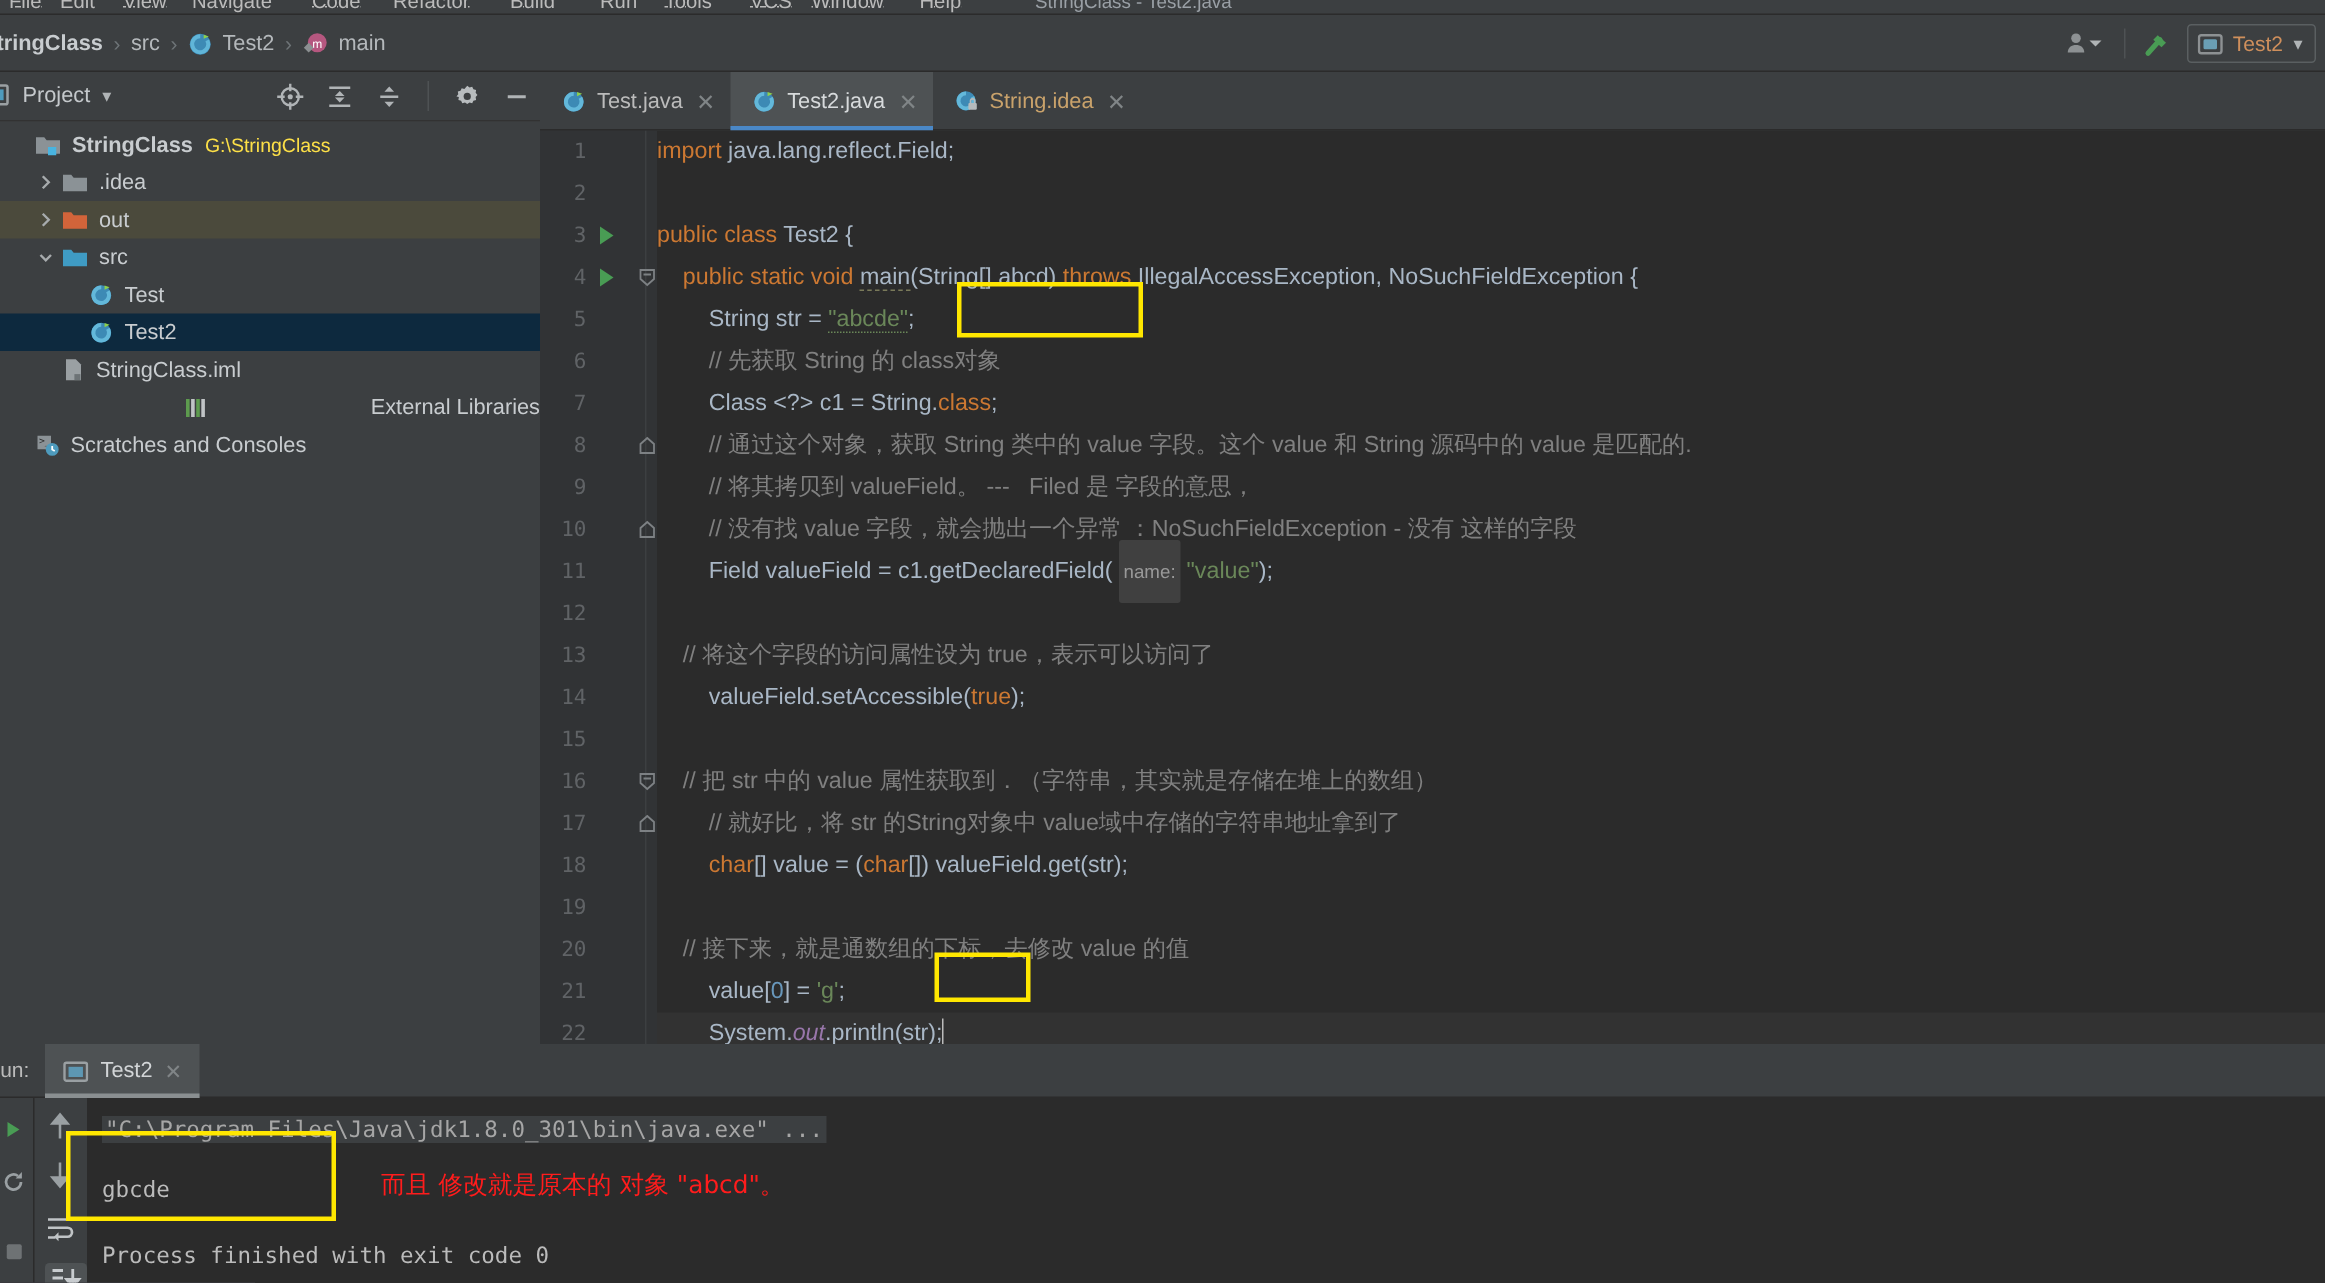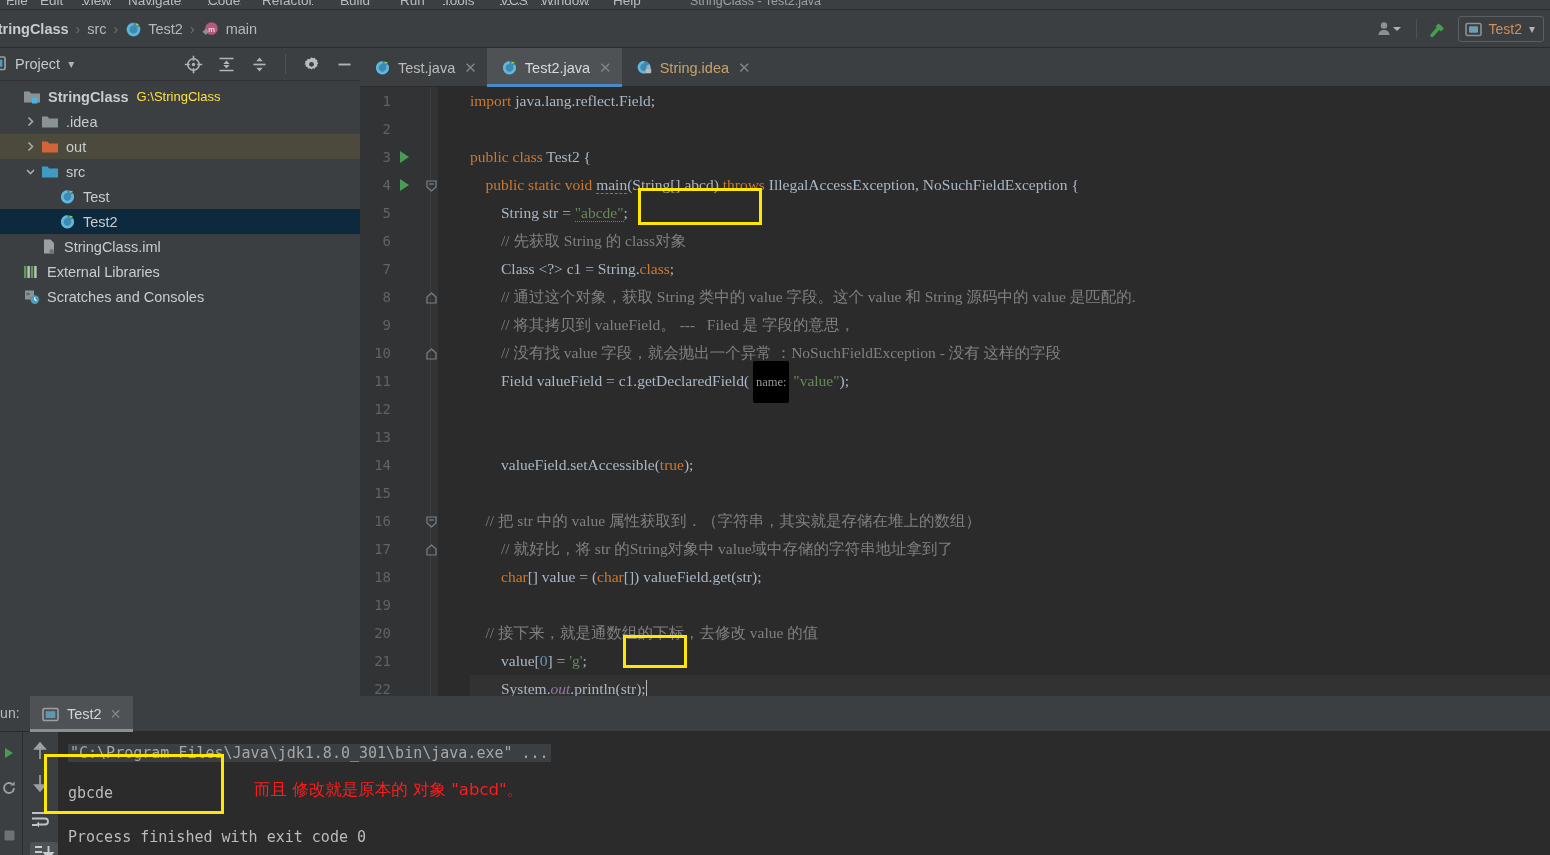--- a/index.html
+++ b/index.html
@@ -98,31 +98,31 @@
     background: #2b2b2b; overflow: hidden;
   }
   .gutter { position: absolute; left: 0; top: 0; width: 78px; height: 609px; background: #313335; }
   .gutter-line { position: absolute; right: 47px; font-size: 14px; color: #606366;
                  font-family: "DejaVu Sans Mono", monospace; text-align: right; }
   .codearea { position: absolute; left: 78px; top: 0; right: 0; bottom: 0; }
   .vline { position: absolute; left: 70px; top: 0; width: 1px; height: 609px; background: #3c3f41; }
 
   .cline {
     position: absolute; left: 0; height: 28px; line-height: 28px; white-space: pre;
-    font-family: Liberation Serif, serif; font-size: 15.5px; color: #a9b7c6; margin-left: 32px;
+    font-family: Liberation Sans, sans-serif; font-size: 15.5px; color: #a9b7c6;
   }
   .cline.curr { background: #323232; width: 1112px; }
 
   .kw  { color: #cc7832; }
   .str { color: #6a8759; }
   .cmt { color: #808080; }
   .num { color: #6897bb; }
   .fld { color: #9876aa; font-style: italic; }
   .pln { color: #a9b7c6; }
-  .hint{ color: #999999; background: #000000; font-size: 12.5px; border-radius: 2px; padding: 14px 3px; }
+  .hint{ color: #999999; background: #404040; font-size: 12.5px; border-radius: 2px; padding: 14px 3px; }
 
   .wavy { border-bottom: 1px dashed #7a7a5a; }
   .dotted { border-bottom: 1px dotted #6a8759; }
 
   .runarrow { position: absolute; width: 0; height: 0;
     border-left: 9px solid #499c54; border-top: 6px solid transparent; border-bottom: 6px solid transparent; }
 
   .fold { position: absolute; width: 11px; }
 
   .caret { display:inline-block; width: 1px; height: 17px; background: #bbbbbb; vertical-align: -3px; }
@@ -349,21 +349,21 @@
         <div class="trow" style="padding-left: 24px;">
           <span class="arrow" style="color: rgb(160, 164, 166); font-size: 13px; line-height: 13px; margin-right: 4px;"></span>
           <span style="display: inline-flex; align-items: center; flex: 0 0 auto; margin-right: 7px;">
             <svg width="16" height="17" viewBox="0 0 16 17">
               <path d="M3 1.5h6.5l3.5 3.5v10.5H3z" fill="#9aa0a3"></path>
               <rect x="8.6" y="11.4" width="4" height="4" fill="#6d7376"></rect>
             </svg>
           </span>
           <span class="tname">StringClass.iml</span>
         </div>
-        <div class="trow" style="padding-left: 6px;">
+        <div class="trow" style="padding-left: 6px; justify-content: space-between;">
           <span class="arrow" style="color: rgb(160, 164, 166); font-size: 13px; line-height: 13px; margin-right: 4px;"></span>
           <span style="display: inline-flex; align-items: center; flex: 0 0 auto; margin-right: 7px;">
             <svg width="17" height="16" viewBox="0 0 17 16">
               <rect x="1" y="2" width="2.4" height="12" fill="#5d9b4e"></rect>
               <rect x="4.4" y="2" width="2.4" height="12" fill="#c0c4c6"></rect>
               <rect x="7.8" y="2" width="2.4" height="12" fill="#5d9b4e"></rect>
               <rect x="11.2" y="2" width="2.4" height="12" fill="#c0c4c6"></rect>
             </svg>
           </span>
           <span class="tname">External Libraries</span>
@@ -454,20 +454,21 @@
         <div class="cline" style="top: 56px;"><span class="kw">public class </span><span class="pln">Test2 {</span></div>
         <div class="cline" style="top: 84px;"><span class="pln">    </span><span class="kw">public static void </span><span class="pln wavy">main</span><span class="pln">(String[] abcd) </span><span class="kw">throws </span><span class="pln">IllegalAccessException, NoSuchFieldException {</span></div>
         <div class="cline" style="top: 112px;"><span class="pln">        String str = </span><span class="str dotted">"abcde"</span><span class="pln">;</span></div>
         <div class="cline" style="top: 140px;"><span class="cmt">        // 先获取 String 的 class对象</span></div>
         <div class="cline" style="top: 168px;"><span class="pln">        Class &lt;?&gt; c1 = String.</span><span class="kw">class</span><span class="pln">;</span></div>
         <div class="cline" style="top: 224px;"><span class="cmt">        // 将其拷贝到 valueField。 ---   Filed 是 字段的意思，</span></div>
         <div class="cline" style="top: 196px;"><span class="cmt">        // 通过这个对象，获取 String 类中的 value 字段。这个 value 和 String 源码中的 value 是匹配的.</span></div>
         <div class="cline" style="top: 252px;"><span class="cmt">        // 没有找 value 字段，就会抛出一个异常 ：NoSuchFieldException - 没有 这样的字段</span></div>
         <div class="cline" style="top: 280px;"><span class="pln">        Field valueField = c1.getDeclaredField( </span><span class="hint">name:</span><span class="pln"> </span><span class="str">"value"</span><span class="pln">);</span></div>
         <div class="cline" style="top: 308px;"></div>
+        <div class="cline" style="top: 336px;"><span class="cmt">    // 将这个字段的访问属性设为 true，表示可以访问了</span></div>
         <div class="cline" style="top: 364px;"><span class="pln">        valueField.setAccessible(</span><span class="kw">true</span><span class="pln">);</span></div>
         <div class="cline" style="top: 392px;"></div>
         <div class="cline" style="top: 420px;"><span class="cmt">    // 把 str 中的 value 属性获取到．（字符串，其实就是存储在堆上的数组）</span></div>
         <div class="cline" style="top: 448px;"><span class="cmt">        // 就好比，将 str 的String对象中 value域中存储的字符串地址拿到了</span></div>
         <div class="cline" style="top: 476px;"><span class="pln">        </span><span class="kw">char</span><span class="pln">[] value = (</span><span class="kw">char</span><span class="pln">[]) valueField.get(str);</span></div>
         <div class="cline" style="top: 504px;"></div>
         <div class="cline" style="top: 532px;"><span class="cmt">    // 接下来，就是通数组的下标，去修改 value 的值</span></div>
         <div class="cline" style="top: 560px;"><span class="pln">        value[</span><span class="num">0</span><span class="pln">] = </span><span class="str">'g'</span><span class="pln">;</span></div>
         <div class="cline curr" style="top: 588px;"><span class="pln">        System.</span><span class="fld">out</span><span class="pln">.println(str);</span><span class="caret"></span></div>
       </div>

